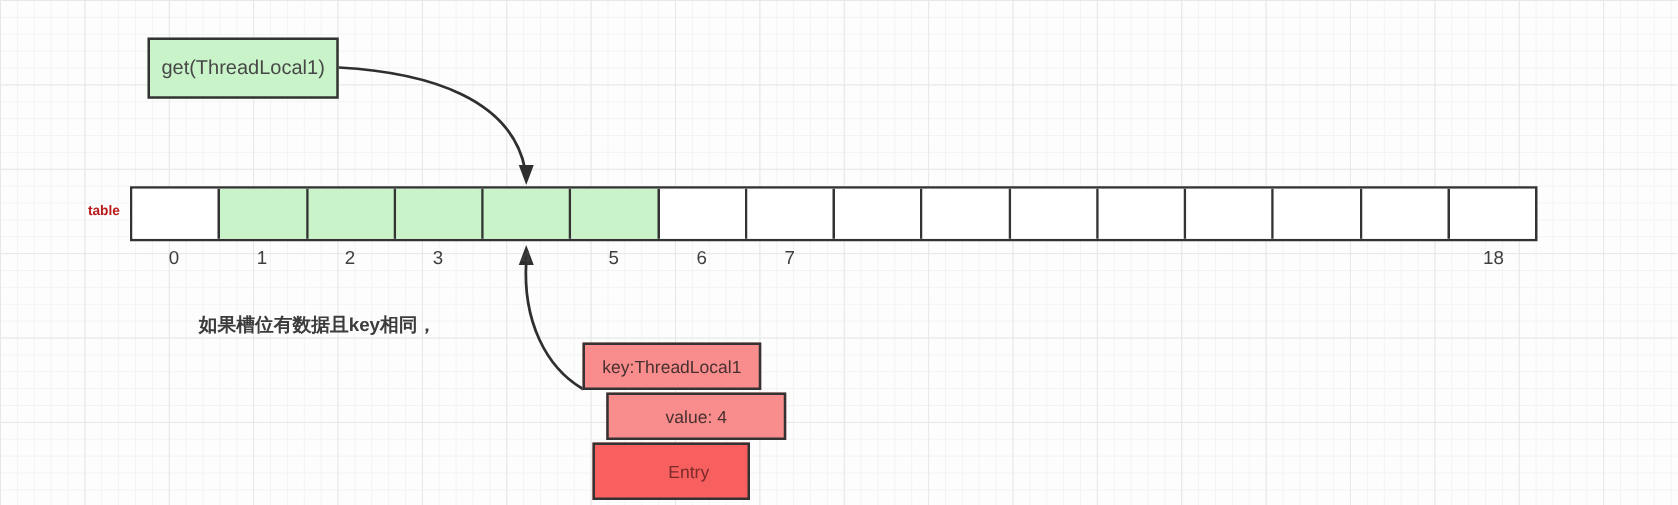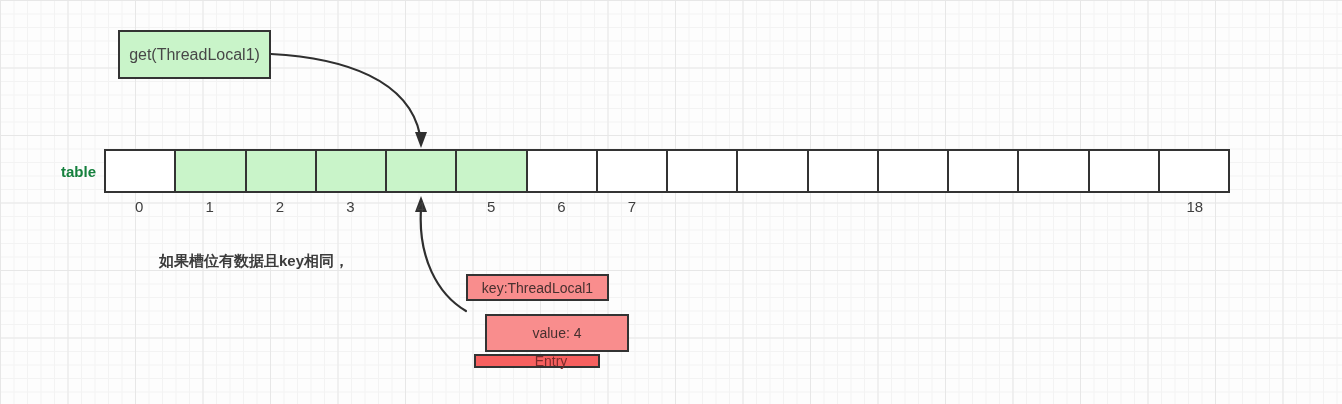--- a/index.html
+++ b/index.html
@@ -26,21 +26,21 @@
     background: var(--green, #c9f4c9);
     border: 2px solid var(--stroke, #333);
     display: flex; align-items: center; justify-content: center;
     font-size: 16px; color: #474747;
   }
 
   
   .table-label {
     left: 38px; top: 163px; width: 58px;
     text-align: right;
-    font-size: 15px; font-weight: bold; color: #15803d;
+    font-size: 11px; font-weight: bold; color: #b91c1c;
   }
 
   
   .slot-row {
     left: 104px; top: 149px; width: 1126px; height: 44px;
     display: flex;
     border: 2px solid var(--stroke, #333);
     background: #ffffff;
   }
   .slot {
@@ -69,25 +69,25 @@
     font-size: 15px; font-weight: bold; color: #3c3c3c;
     line-height: 1.33;
   }
 
   
   .entry-key, .entry-value, .entry-tag {
     border: 2px solid var(--stroke, #333);
     display: flex; align-items: center; justify-content: center;
     font-size: 14px;
   }
-  .entry-key   { left: 466px; top: 274px; width: 143px; height: 27px;
+  .entry-key   { left: 466px; top: 274px; width: 143px; height: 38px;
                  background: var(--salmon, #f98d8d); color: #47302f; }
   .entry-value { left: 465px; top: 314px; width: 144px; height: 38px;
                  background: var(--salmon, #f98d8d); color: #47302f; margin-left: 20px; }
-  .entry-tag   { left: 474px; top: 354px; width: 126px; height: 14px;
+  .entry-tag   { left: 474px; top: 354px; width: 126px; height: 46px;
                  background: var(--entry-red, #f7605f); color: #7c2a2a; padding-left: 28px; }
 
   
   svg.arrows {
     position: absolute; left: 0; top: 0;
     width: 1342px; height: 404px;
     pointer-events: none;
   }
 </style>
 </head>

